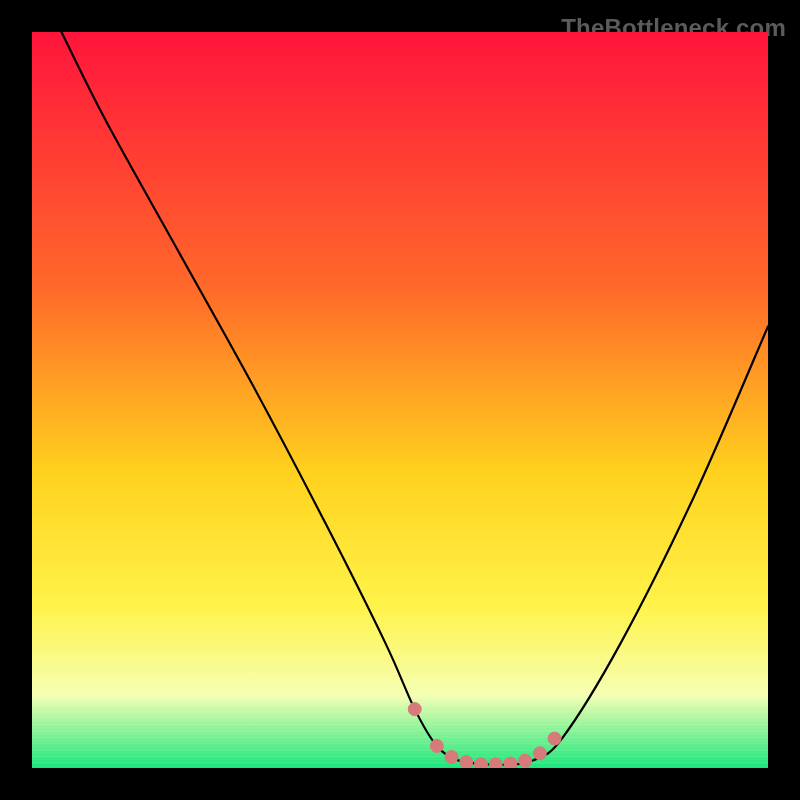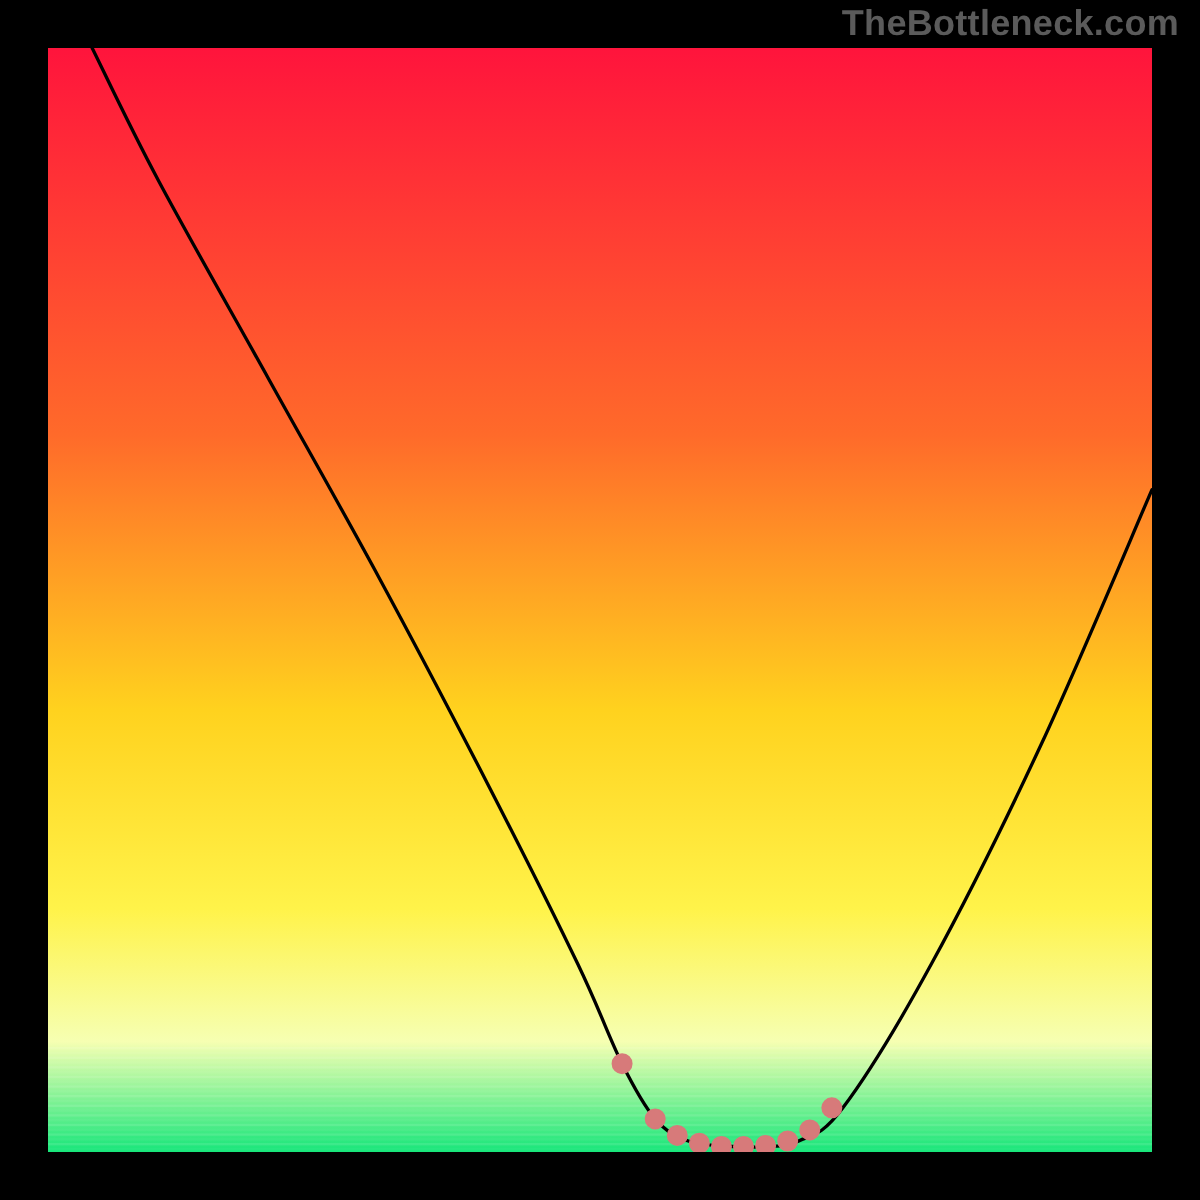--- a/index.html
+++ b/index.html
@@ -21,21 +21,21 @@
   .plot {
     position: absolute;
     left: 32px;
     top: 32px;
     width: 736px;
     height: 736px;
     overflow: hidden;
   }
   .watermark {
     position: absolute;
-    top: 2px;
+    top: 14px;
     right: 14px;
     font-family: Arial, Helvetica, sans-serif;
     font-size: 24px;
     font-weight: 600;
     color: #5b5b5b;
     letter-spacing: 0.2px;
     user-select: none;
   }
   svg { display: block; }
 </style>

